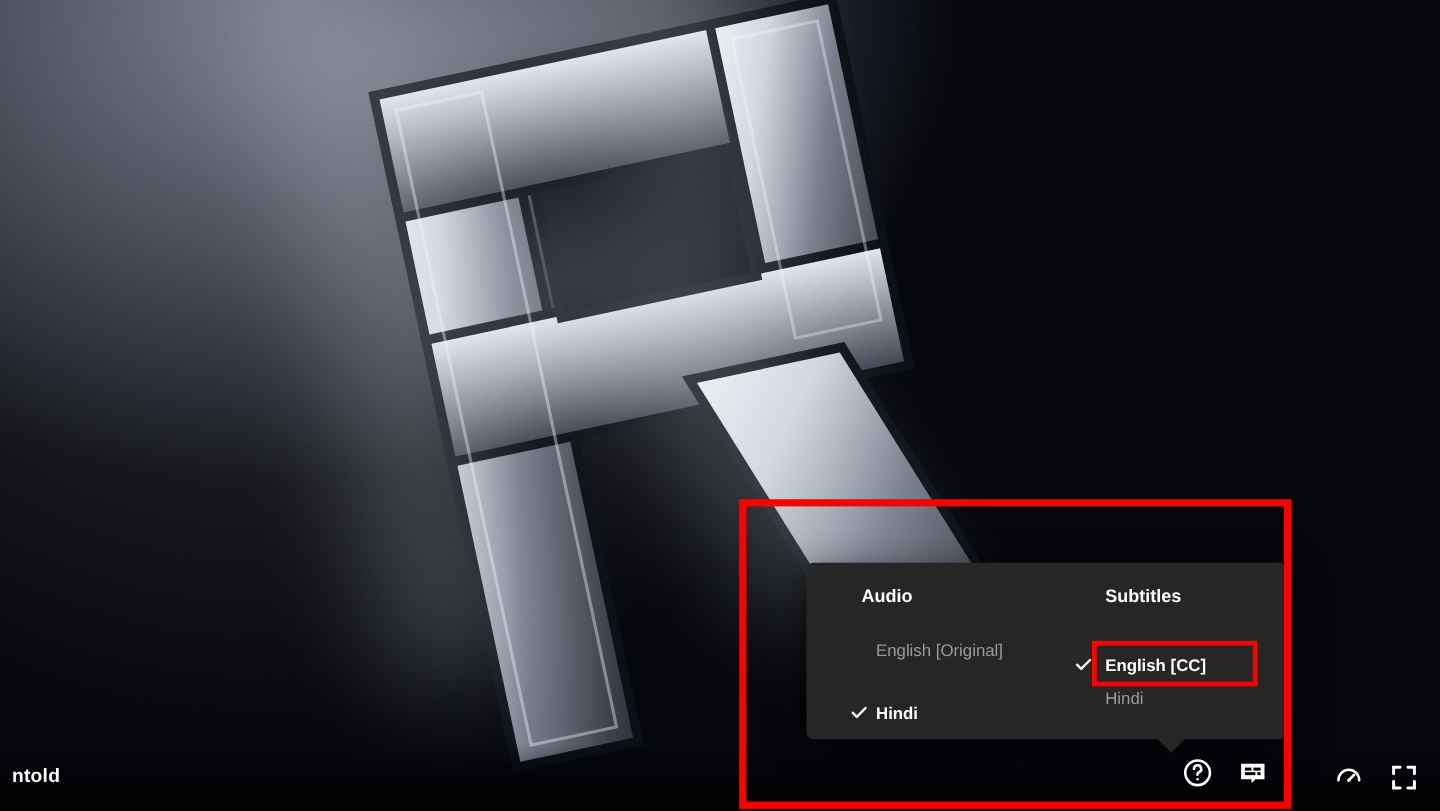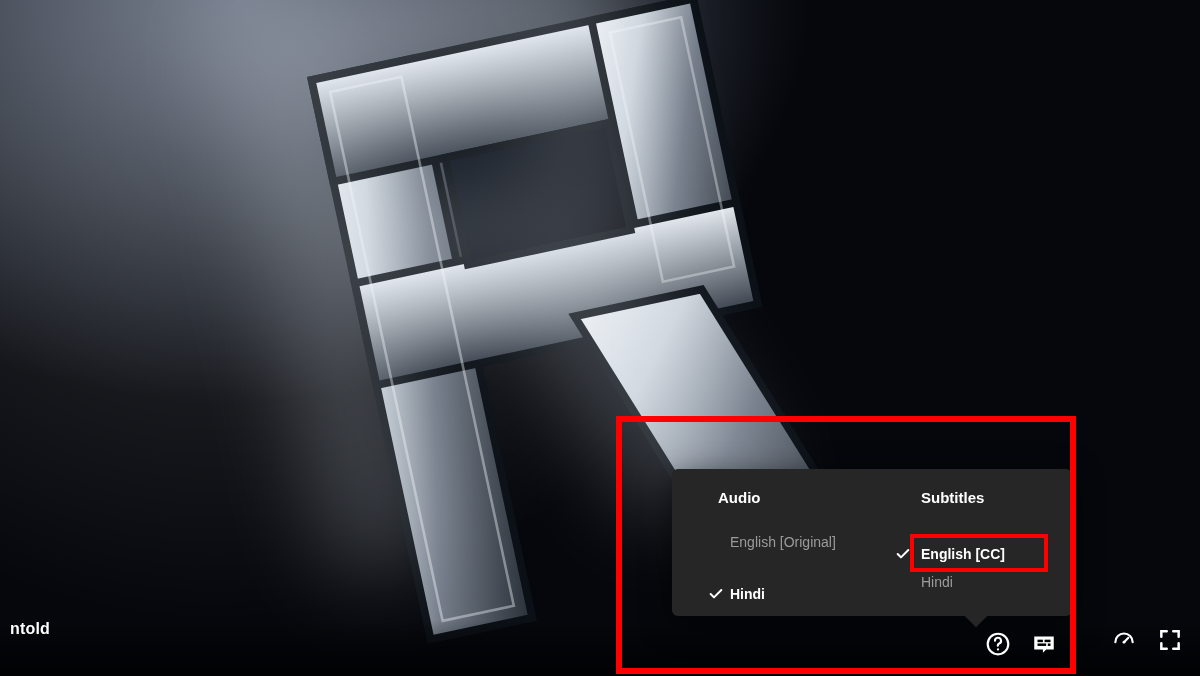--- a/index.html
+++ b/index.html
@@ -33,20 +33,21 @@
     opacity: .25;
   }
   .logo-svg { display:block; }
 
   
   .bottom-bar {
     position: absolute;
     left: 0; right: 0; bottom: 0;
     height: 56px;
     display: flex;
+    align-items: center;
     padding: 0 10px;
     color: #fff;
     background: linear-gradient(to top, rgba(0,0,0,0.8), rgba(0,0,0,0));
     z-index: 5;
   }
   .title {
     font-weight: 700;
     font-size: 16px;
     letter-spacing: .2px;
   }

